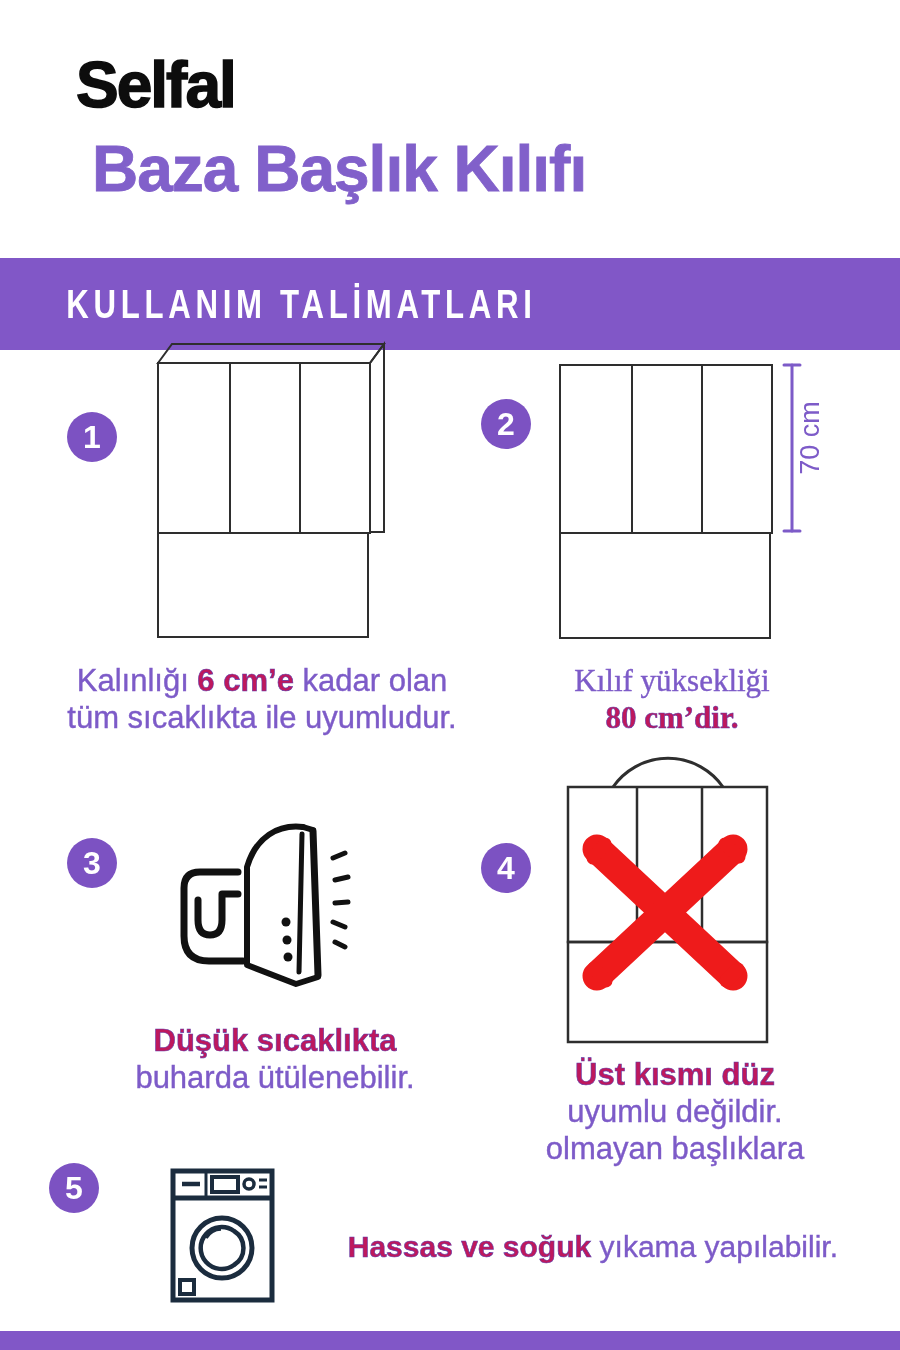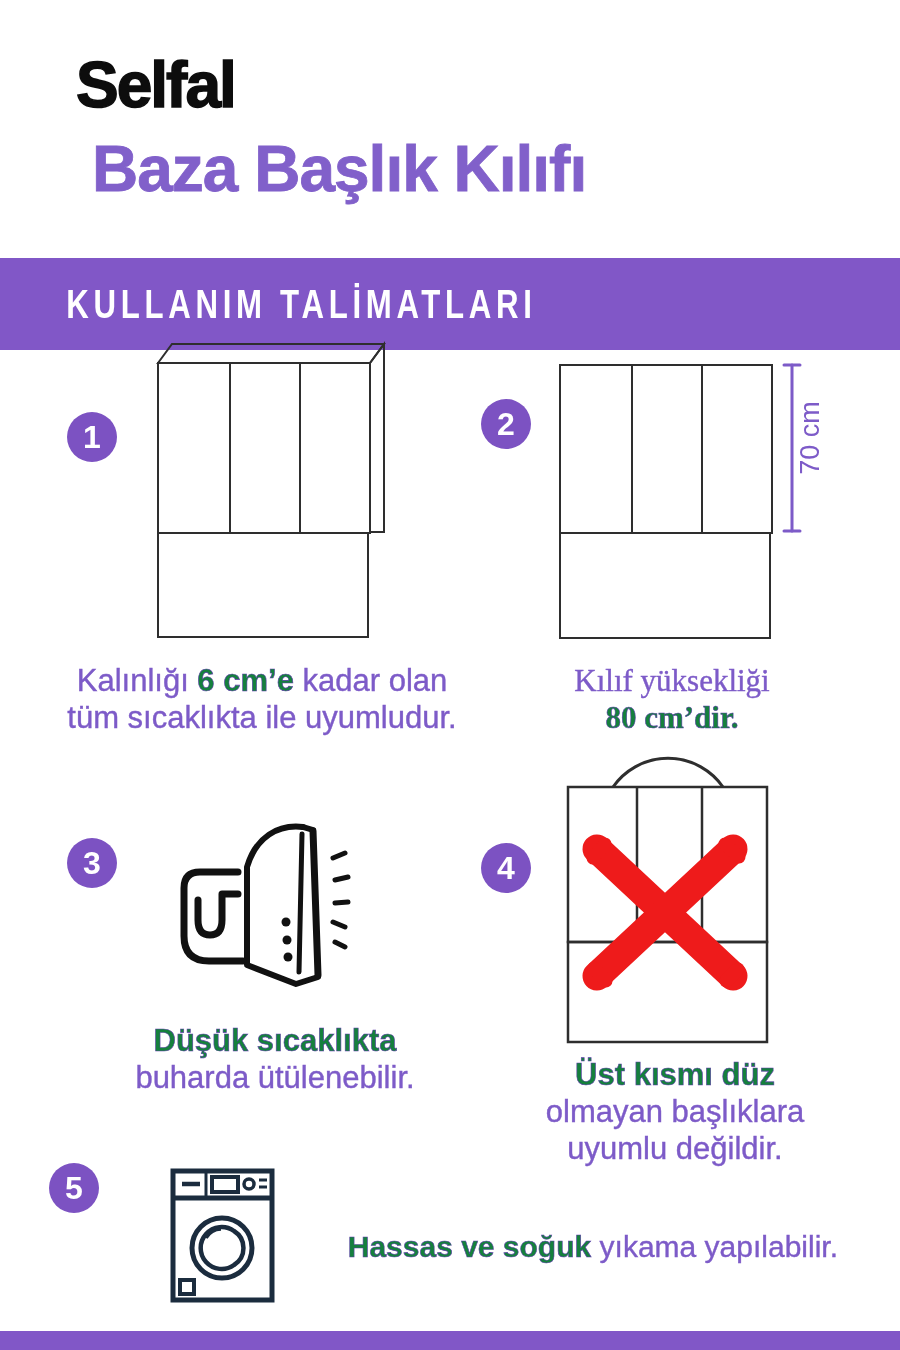--- a/index.html
+++ b/index.html
@@ -35,21 +35,21 @@
   .diag{position:absolute;}
   .d1{left:155px;top:340px;}
   .d2{left:555px;top:360px;}
   .d3{left:172px;top:820px;}
   .d4{left:560px;top:750px;}
   .d5{left:170px;top:1168px;}
 
   
   .caption{position:absolute;text-align:center;color:#7D5BC8;font-size:31px;
            font-weight:400;line-height:37px;-webkit-text-stroke:0.4px #7D5BC8;}
-  .caption .b{font-weight:700;color:#15803d;-webkit-text-stroke:0.6px #5E3DAB;}
+  .caption .b{font-weight:700;color:#be185d;-webkit-text-stroke:0.6px #5E3DAB;}
   .c1{left:62px;top:662px;width:400px;}
   .c2{left:540px;top:662px;width:264px;font-family:Liberation Serif, serif;}
   .c3{left:115px;top:1022px;width:320px;}
   .c4{left:520px;top:1056px;width:310px;}
   .c5{left:318px;top:1228px;width:520px;text-align:right;white-space:nowrap;font-size:30px;}
 
   .dimtext{font-size:27px;font-weight:400;fill:#7D5BC8;}
 </style>
 </head>
 <body>
@@ -162,21 +162,21 @@
   <div class="caption c2">
       <div><span>Kılıf yüksekliği</span></div>
       <div><span class="b">80 cm’dir.</span></div>
     </div>
   <div class="caption c3">
       <div><span class="b">Düşük sıcaklıkta</span></div>
       <div><span>buharda ütülenebilir.</span></div>
     </div>
   <div class="caption c4">
       <div><span class="b">Üst kısmı düz</span></div>
+      <div><span>uyumlu değildir.</span></div>
       <div><span>olmayan başlıklara</span></div>
-      <div><span>uyumlu değildir.</span></div>
     </div>
   <div class="caption c5">
       <div><span class="b">Hassas ve soğuk</span><span> yıkama yapılabilir.</span></div>
     </div>
 
   <div class="bottombar"></div>
 </div>
 
 </body></html>

